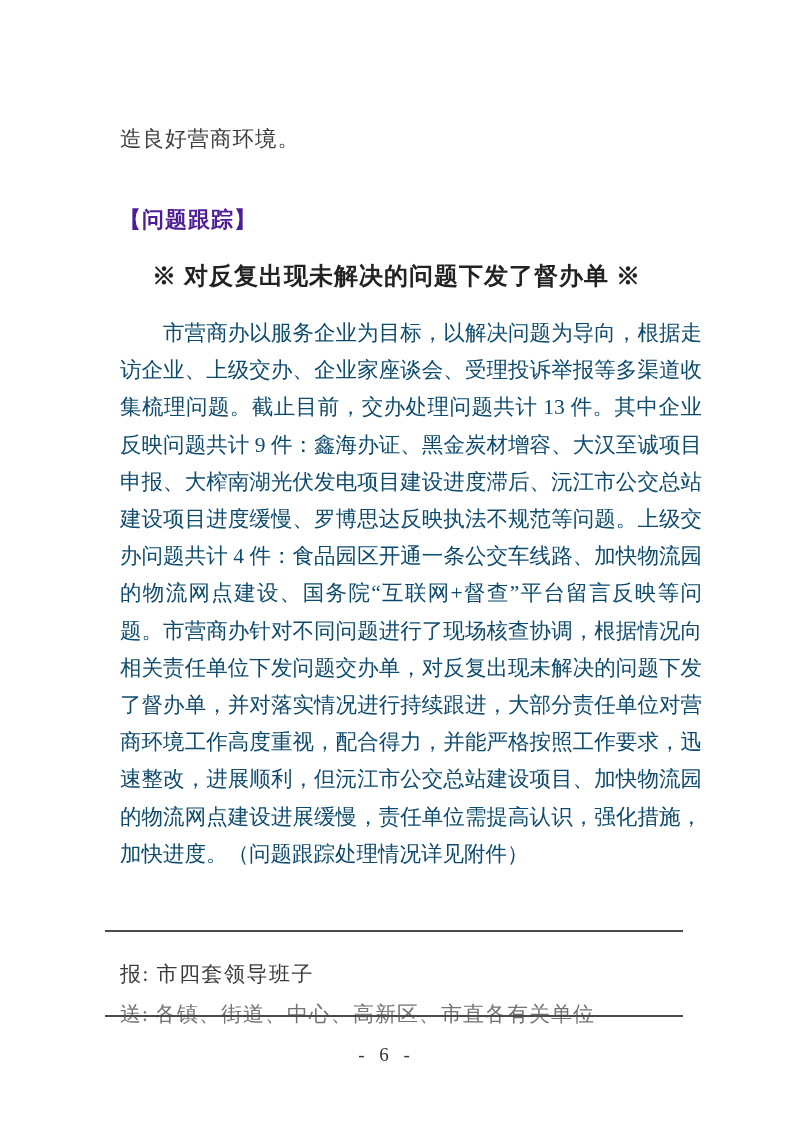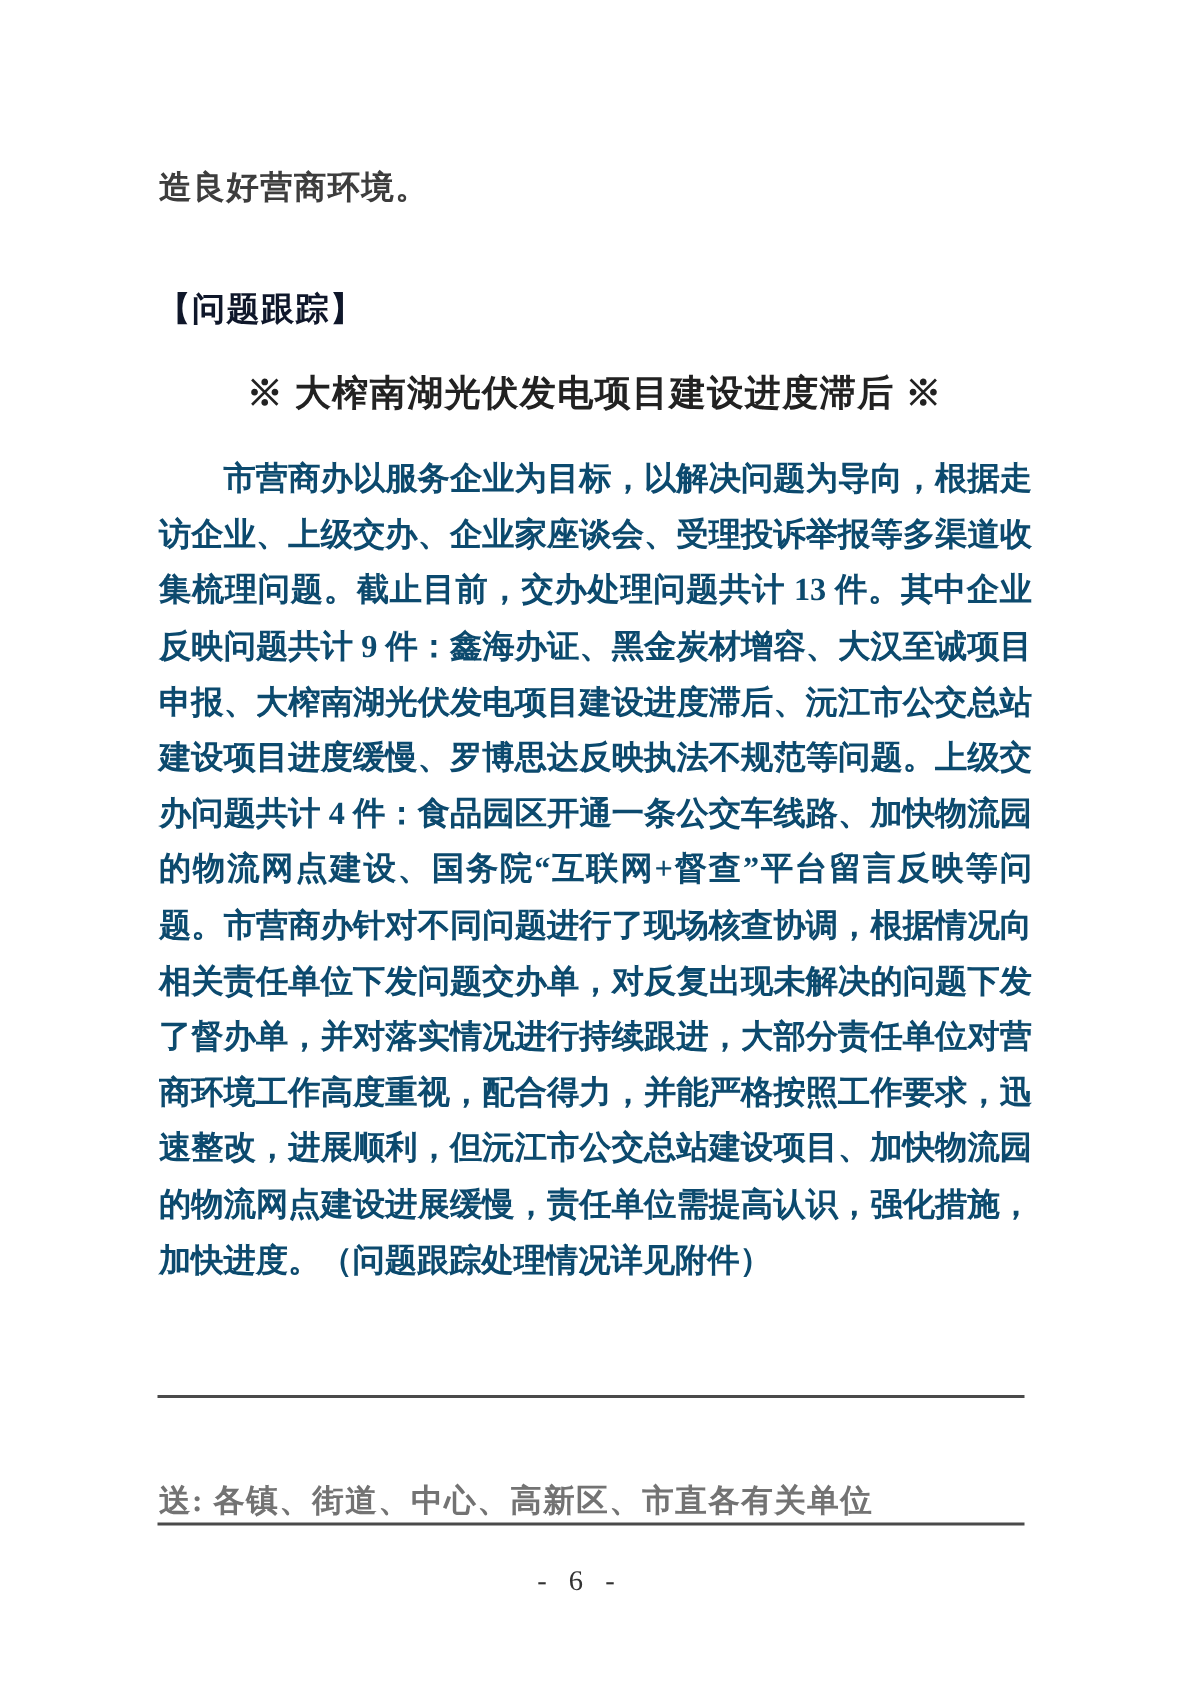--- a/index.html
+++ b/index.html
@@ -10,37 +10,37 @@
   .page {
     position: relative;
     width: 793px;
     height: 1122px;
     margin: 0 auto;
     background: #ffffff;
     overflow: hidden;
     font-family: "Liberation Serif", "DejaVu Serif", serif;
     color: #3d3d3d;
   }
-  .page p, .page h1, .page h2 { margin: 2px; padding: 0; font-weight: bold; }
+  .page p, .page h1, .page h2 { margin: 16px; padding: 0; }
 
   .continuation {
     position: absolute;
     left: 104px;
     top: 108px;
     font-size: 21.5px;
     letter-spacing: 1px;
   }
   .section-header {
     position: absolute;
     left: 103px;
     top: 189px;
     font-size: 22px;
     font-weight: 600;
     font-family: "Liberation Sans", "DejaVu Sans", sans-serif;
-    color: #0f172a;
+    color: #4c1d95;
     letter-spacing: 1px;
   }
   .article-title {
     position: absolute;
     left: 0;
     right: 0;
     top: 244px;
     text-align: center;
     font-size: 24px;
     font-weight: bold;
@@ -97,26 +97,27 @@
 </style>
 </head>
 <body>
 
 <div class="page">
 
   <p class="continuation">造良好营商环境。</p>
 
   <h2 class="section-header">【问题跟踪】</h2>
 
-  <h1 class="article-title">※ 大榨南湖光伏发电项目建设进度滞后 ※</h1>
+  <h1 class="article-title">※ 对反复出现未解决的问题下发了督办单 ※</h1>
 
   <p class="body-paragraph">市营商办以服务企业为目标，以解决问题为导向，根据走访企业、上级交办、企业家座谈会、受理投诉举报等多渠道收集梳理问题。截止目前，交办处理问题共计 13 件。其中企业反映问题共计 9 件：鑫海办证、黑金炭材增容、大汉至诚项目申报、大榨南湖光伏发电项目建设进度滞后、沅江市公交总站建设项目进度缓慢、罗博思达反映执法不规范等问题。上级交办问题共计 4 件：食品园区开通一条公交车线路、加快物流园的物流网点建设、国务院“互联网+督查”平台留言反映等问题。市营商办针对不同问题进行了现场核查协调，根据情况向相关责任单位下发问题交办单，对反复出现未解决的问题下发了督办单，并对落实情况进行持续跟进，大部分责任单位对营商环境工作高度重视，配合得力，并能严格按照工作要求，迅速整改，进展顺利，但沅江市公交总站建设项目、加快物流园的物流网点建设进展缓慢，责任单位需提高认识，强化措施，加快进度。（问题跟踪处理情况详见附件）</p>
 
   <div class="footer-rule top"></div>
 
+  <p class="report-line">报: 市四套领导班子</p>
 
   <p class="send-line">送: 各镇、街道、中心、高新区、市直各有关单位</p>
 
   <div class="footer-rule bottom"></div>
 
   <div class="page-number">- 6 -</div>
 
 </div>
 
 </body></html>

